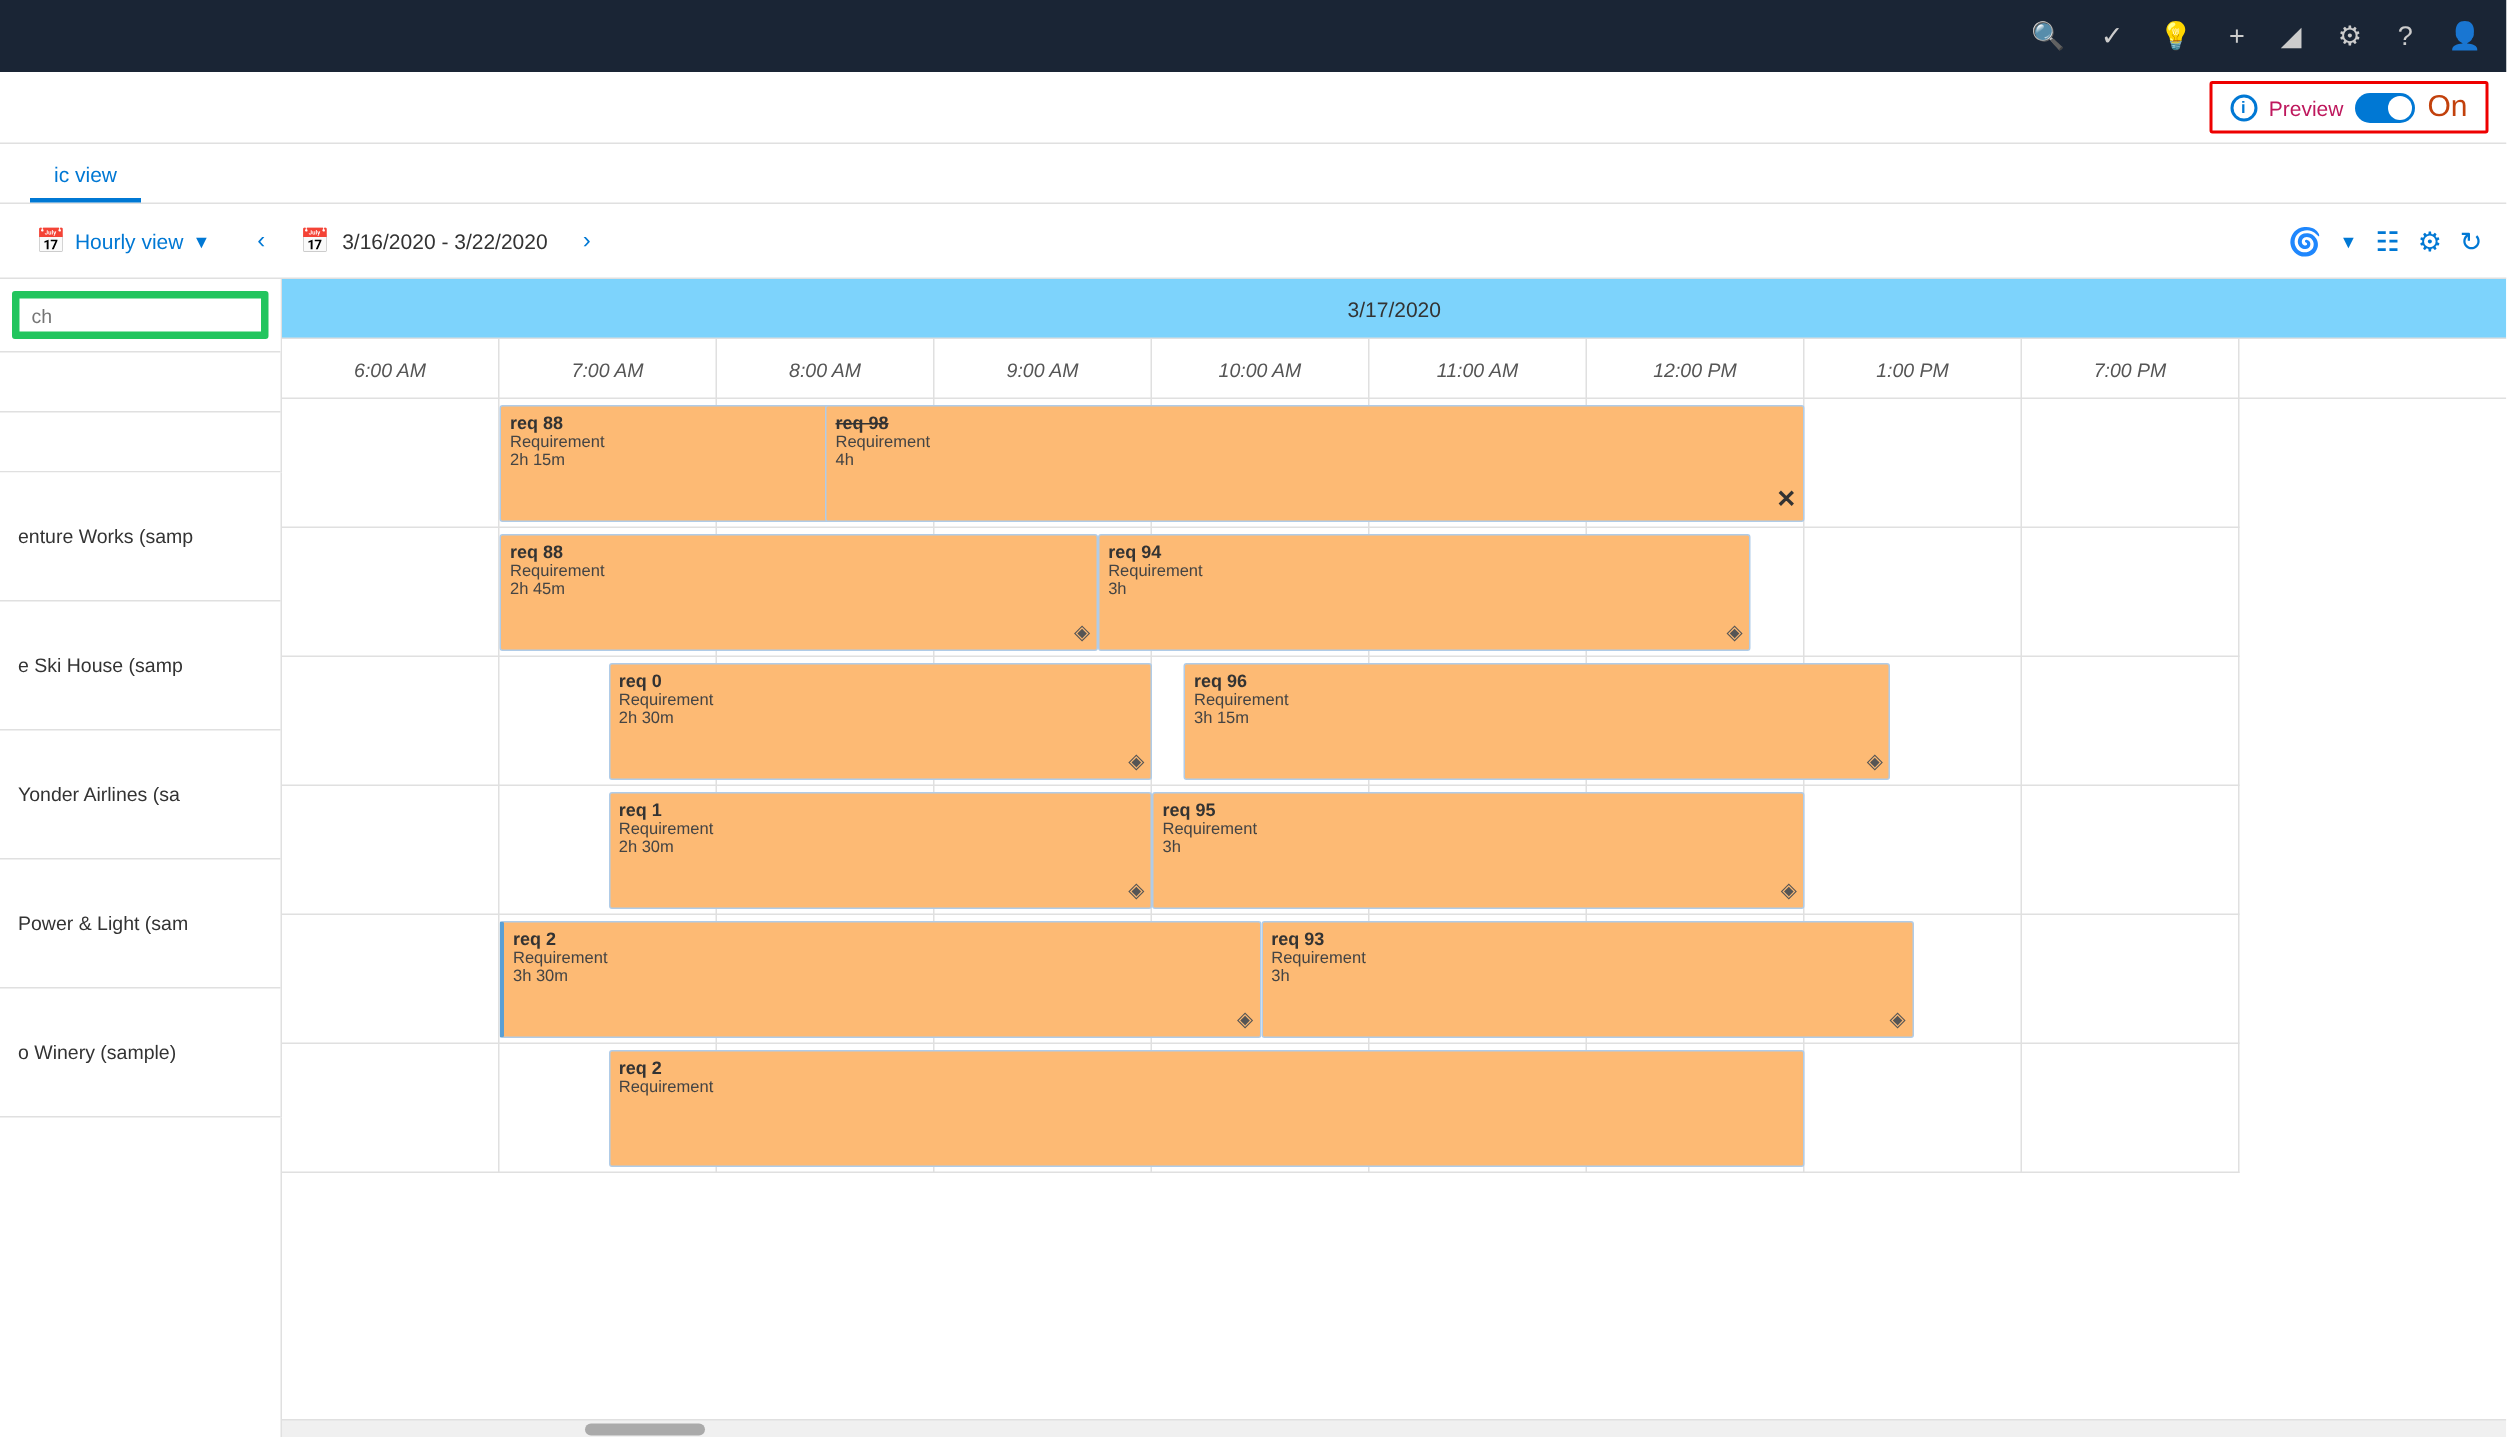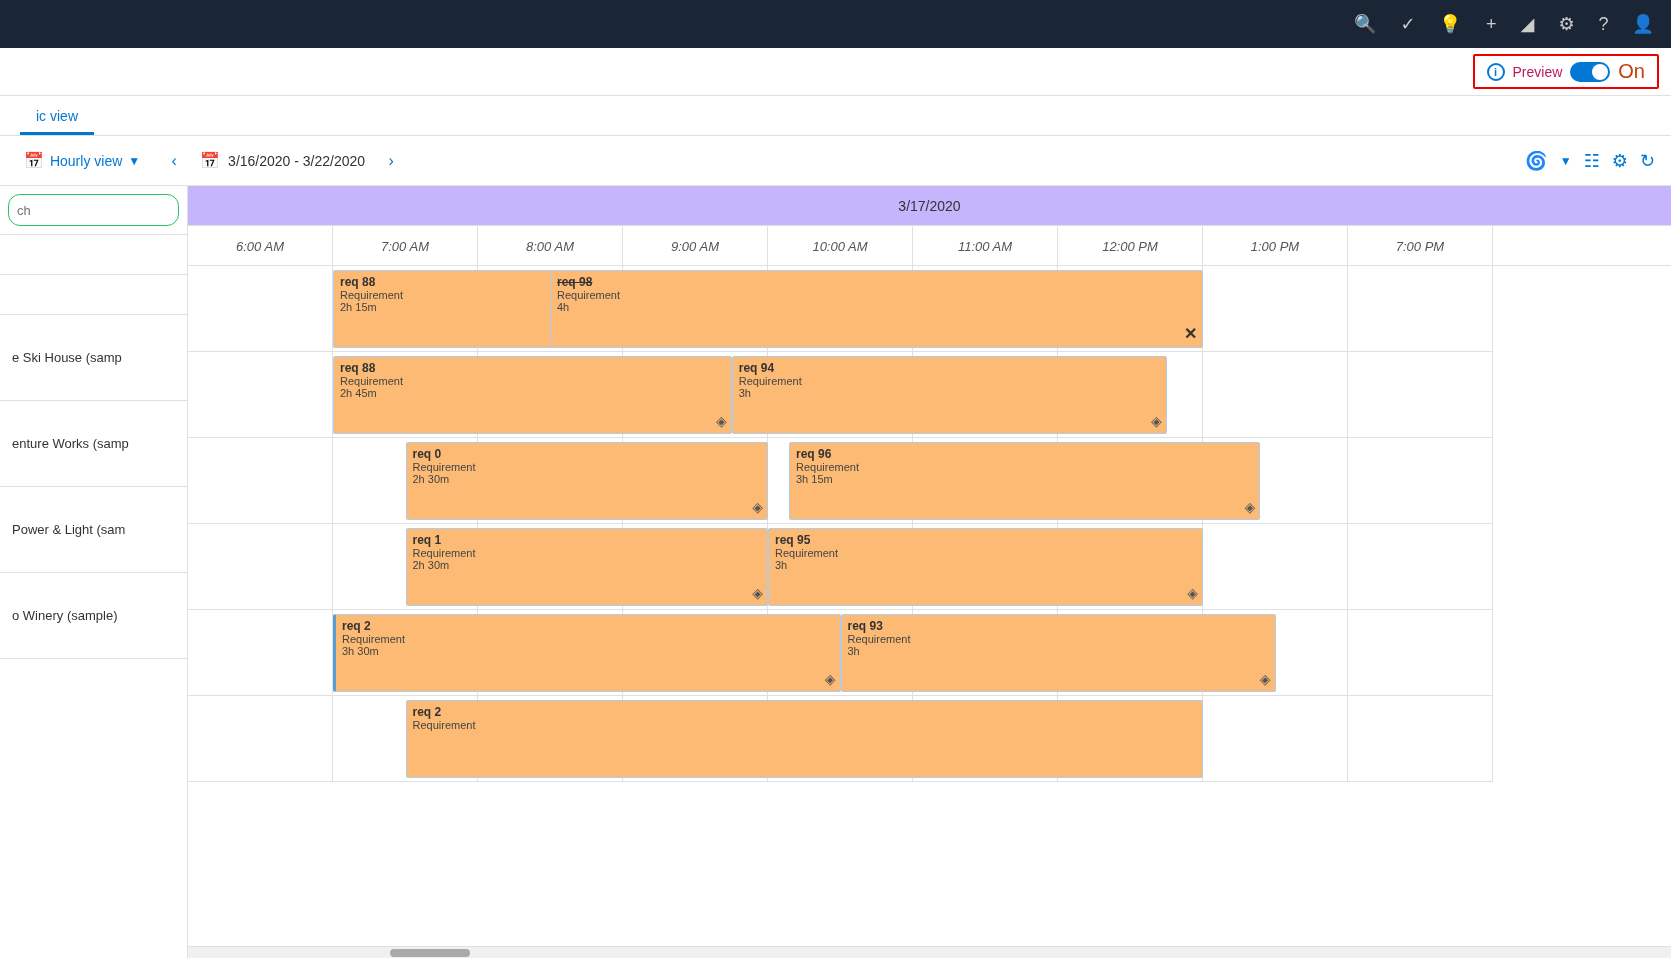--- a/index.html
+++ b/index.html
@@ -157,29 +157,29 @@
 
     
     .main-content {
       display: flex;
       height: calc(958px - 48px - 48px - 40px - 50px);
       overflow: hidden;
     }
     .search-input {
       width: 100%;
       height: 32px;
-      border: 1px solid #22c55e;
-      border-radius: 12px;
+      border: 5px solid #22c55e;
+      border-radius: 2px;
       padding: 11px 8px;
       font-size: 13px;
       outline: none;
     }
     .date-header-row {
       height: 40px;
-      background: #c4b5fd;
+      background: #7dd3fc;
       border-bottom: 1px solid #e0e0e0;
       display: flex;
       align-items: center;
       justify-content: center;
       font-size: 14px;
       color: #333;
       font-weight: 500;
       flex-shrink: 0;
     }
     .time-header-row {
@@ -341,22 +341,23 @@
 
     <div style="padding:8px; border-bottom:1px solid #e0e0e0; background:#fff;">
       <input class="search-input" placeholder="ch" style="">
     </div>
 
     <div style="height:40px; border-bottom:1px solid #e0e0e0;"></div>
 
     <div style="height:40px; border-bottom:1px solid #e0e0e0;"></div>
 
     <div class="grid-rows-sidebar">
+      <div class="resource-row-label">enture Works (samp</div>
       <div class="resource-row-label">e Ski House (samp</div>
-      <div class="resource-row-label">enture Works (samp</div>
+      <div class="resource-row-label">Yonder Airlines (sa</div>
       <div class="resource-row-label">Power &amp; Light (sam</div>
       <div class="resource-row-label">o Winery (sample)</div>
     </div>
   </div>
 
   <div style="flex:1; display:flex; flex-direction:column; overflow:hidden;">
 
     <div class="date-header-row">
       <span>3/17/2020</span>
     </div>

